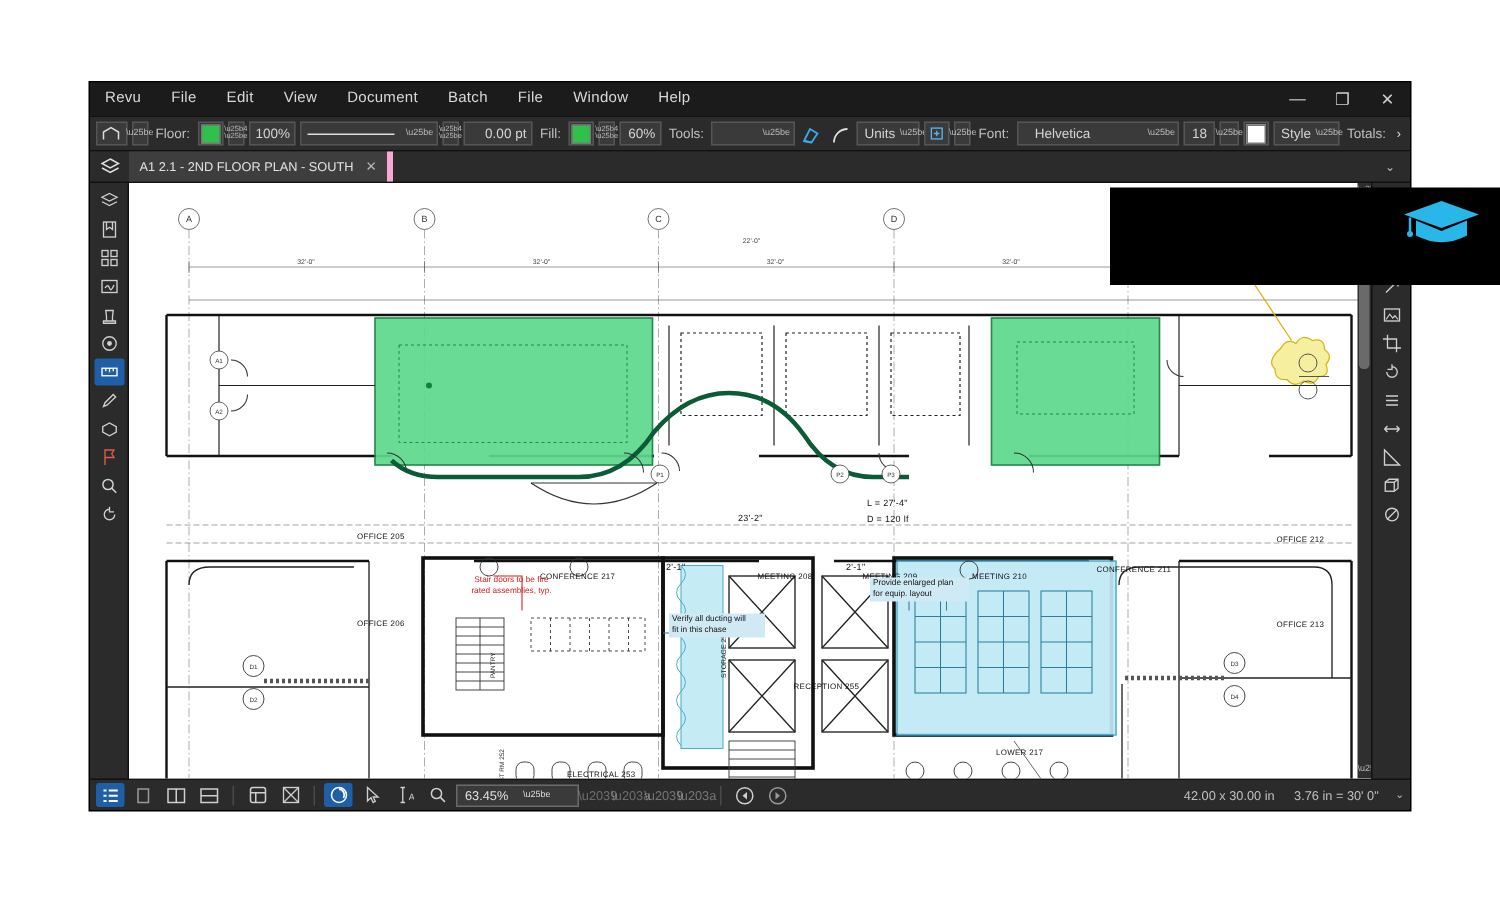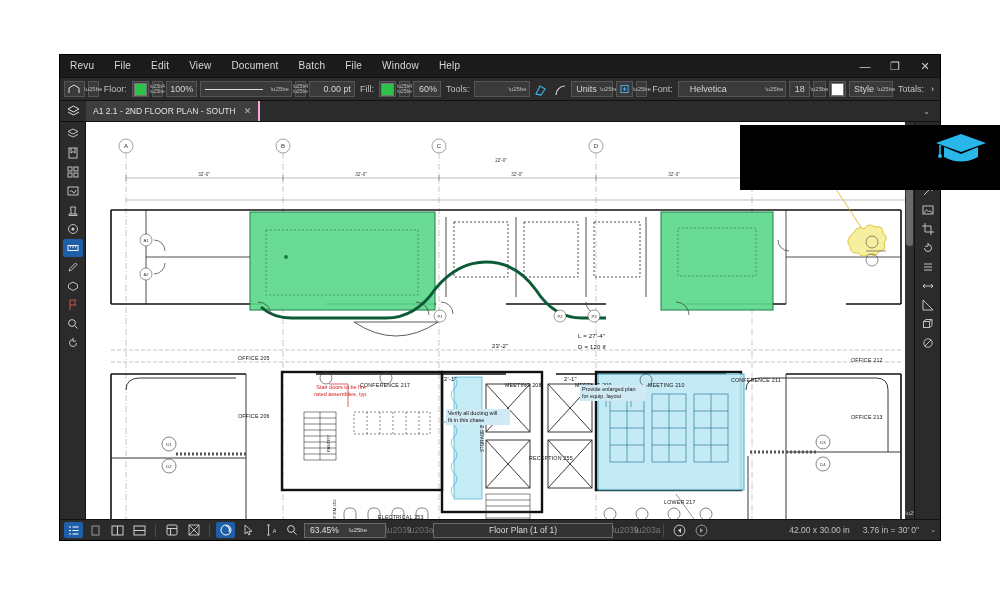--- a/index.html
+++ b/index.html
@@ -37,21 +37,21 @@
   .cb-arrow { font-size:6px; color:#bbb; }
   .numbox { background:#3a3a3a; border:1px solid #555; height:16px; line-height:14px;
      color:#d5d5d5; font-size:9px; text-align:right; padding:0 3px;}
   .tbicon { width:18px; height:17px; display:flex; align-items:center; justify-content:center;}
 
   
   .tabstrip { height:21px; background:#2b2b2b; display:flex; align-items:stretch;
      flex:0 0 21px; border-bottom:1px solid #111;}
   .tab-lead { width:26px; display:flex; align-items:center; justify-content:center; }
   .doctab { background:#3e3e3e; color:#e2e2e2; font-size:8.5px; display:flex;
-     align-items:center; gap:8px; padding:0 7px; border-right:2px solid #f9a8d4;}
+     align-items:center; gap:8px; padding:0 7px; border-right:4px solid #f9a8d4;}
   .doctab .x { font-size:9px; color:#b8b8b8; }
   .tabright { margin-left:auto; display:flex; align-items:center; padding-right:4px;}
 
   
   .body { flex:1; display:flex; min-height:0; }
 
   .ltools { width:26px; background:#2b2b2b; display:flex; flex-direction:column;
      align-items:center; padding-top:3px; gap:1px; border-right:1px solid #111;}
   .rtools { width:26px; background:#2b2b2b; display:flex; flex-direction:column;
      align-items:center; padding-top:3px; gap:1px; border-left:1px solid #111;}
@@ -712,23 +712,20 @@
           <circle cx="5" cy="5" r="3.4" fill="none" stroke="#cfcfcf" stroke-width="1"></circle>
           <path d="M7.6 7.6 L10.6 10.6" stroke="#cfcfcf" stroke-width="1"></path>
         </svg>
       </div>
     <div class="zoombox">
       <span>63.45%</span>
       <span style="font-size:6px;color:#ddd;">\u25be</span>
     </div>
     <div class="sbtn" style="opacity:.4">\u2039</div>
     <div class="sbtn" style="opacity:.4">\u203a</div>
-    <div class="pagebox">
-      <span>Floor Plan (1 of 1)</span>
-    </div>
     <div class="sbtn" style="opacity:.45">\u2039</div>
     <div class="sbtn" style="opacity:.45">\u203a</div>
     <div class="sep"></div>
     <div class="sbtn">
         <svg width="13" height="13" viewBox="0 0 13 13">
           <circle cx="6.5" cy="6.5" r="5.4" fill="none" stroke="#cfcfcf" stroke-width="1"></circle>
           <path d="M8 4 L5 6.5 L8 9 Z" fill="#cfcfcf"></path>
         </svg>
       </div>
     <div class="sbtn">

